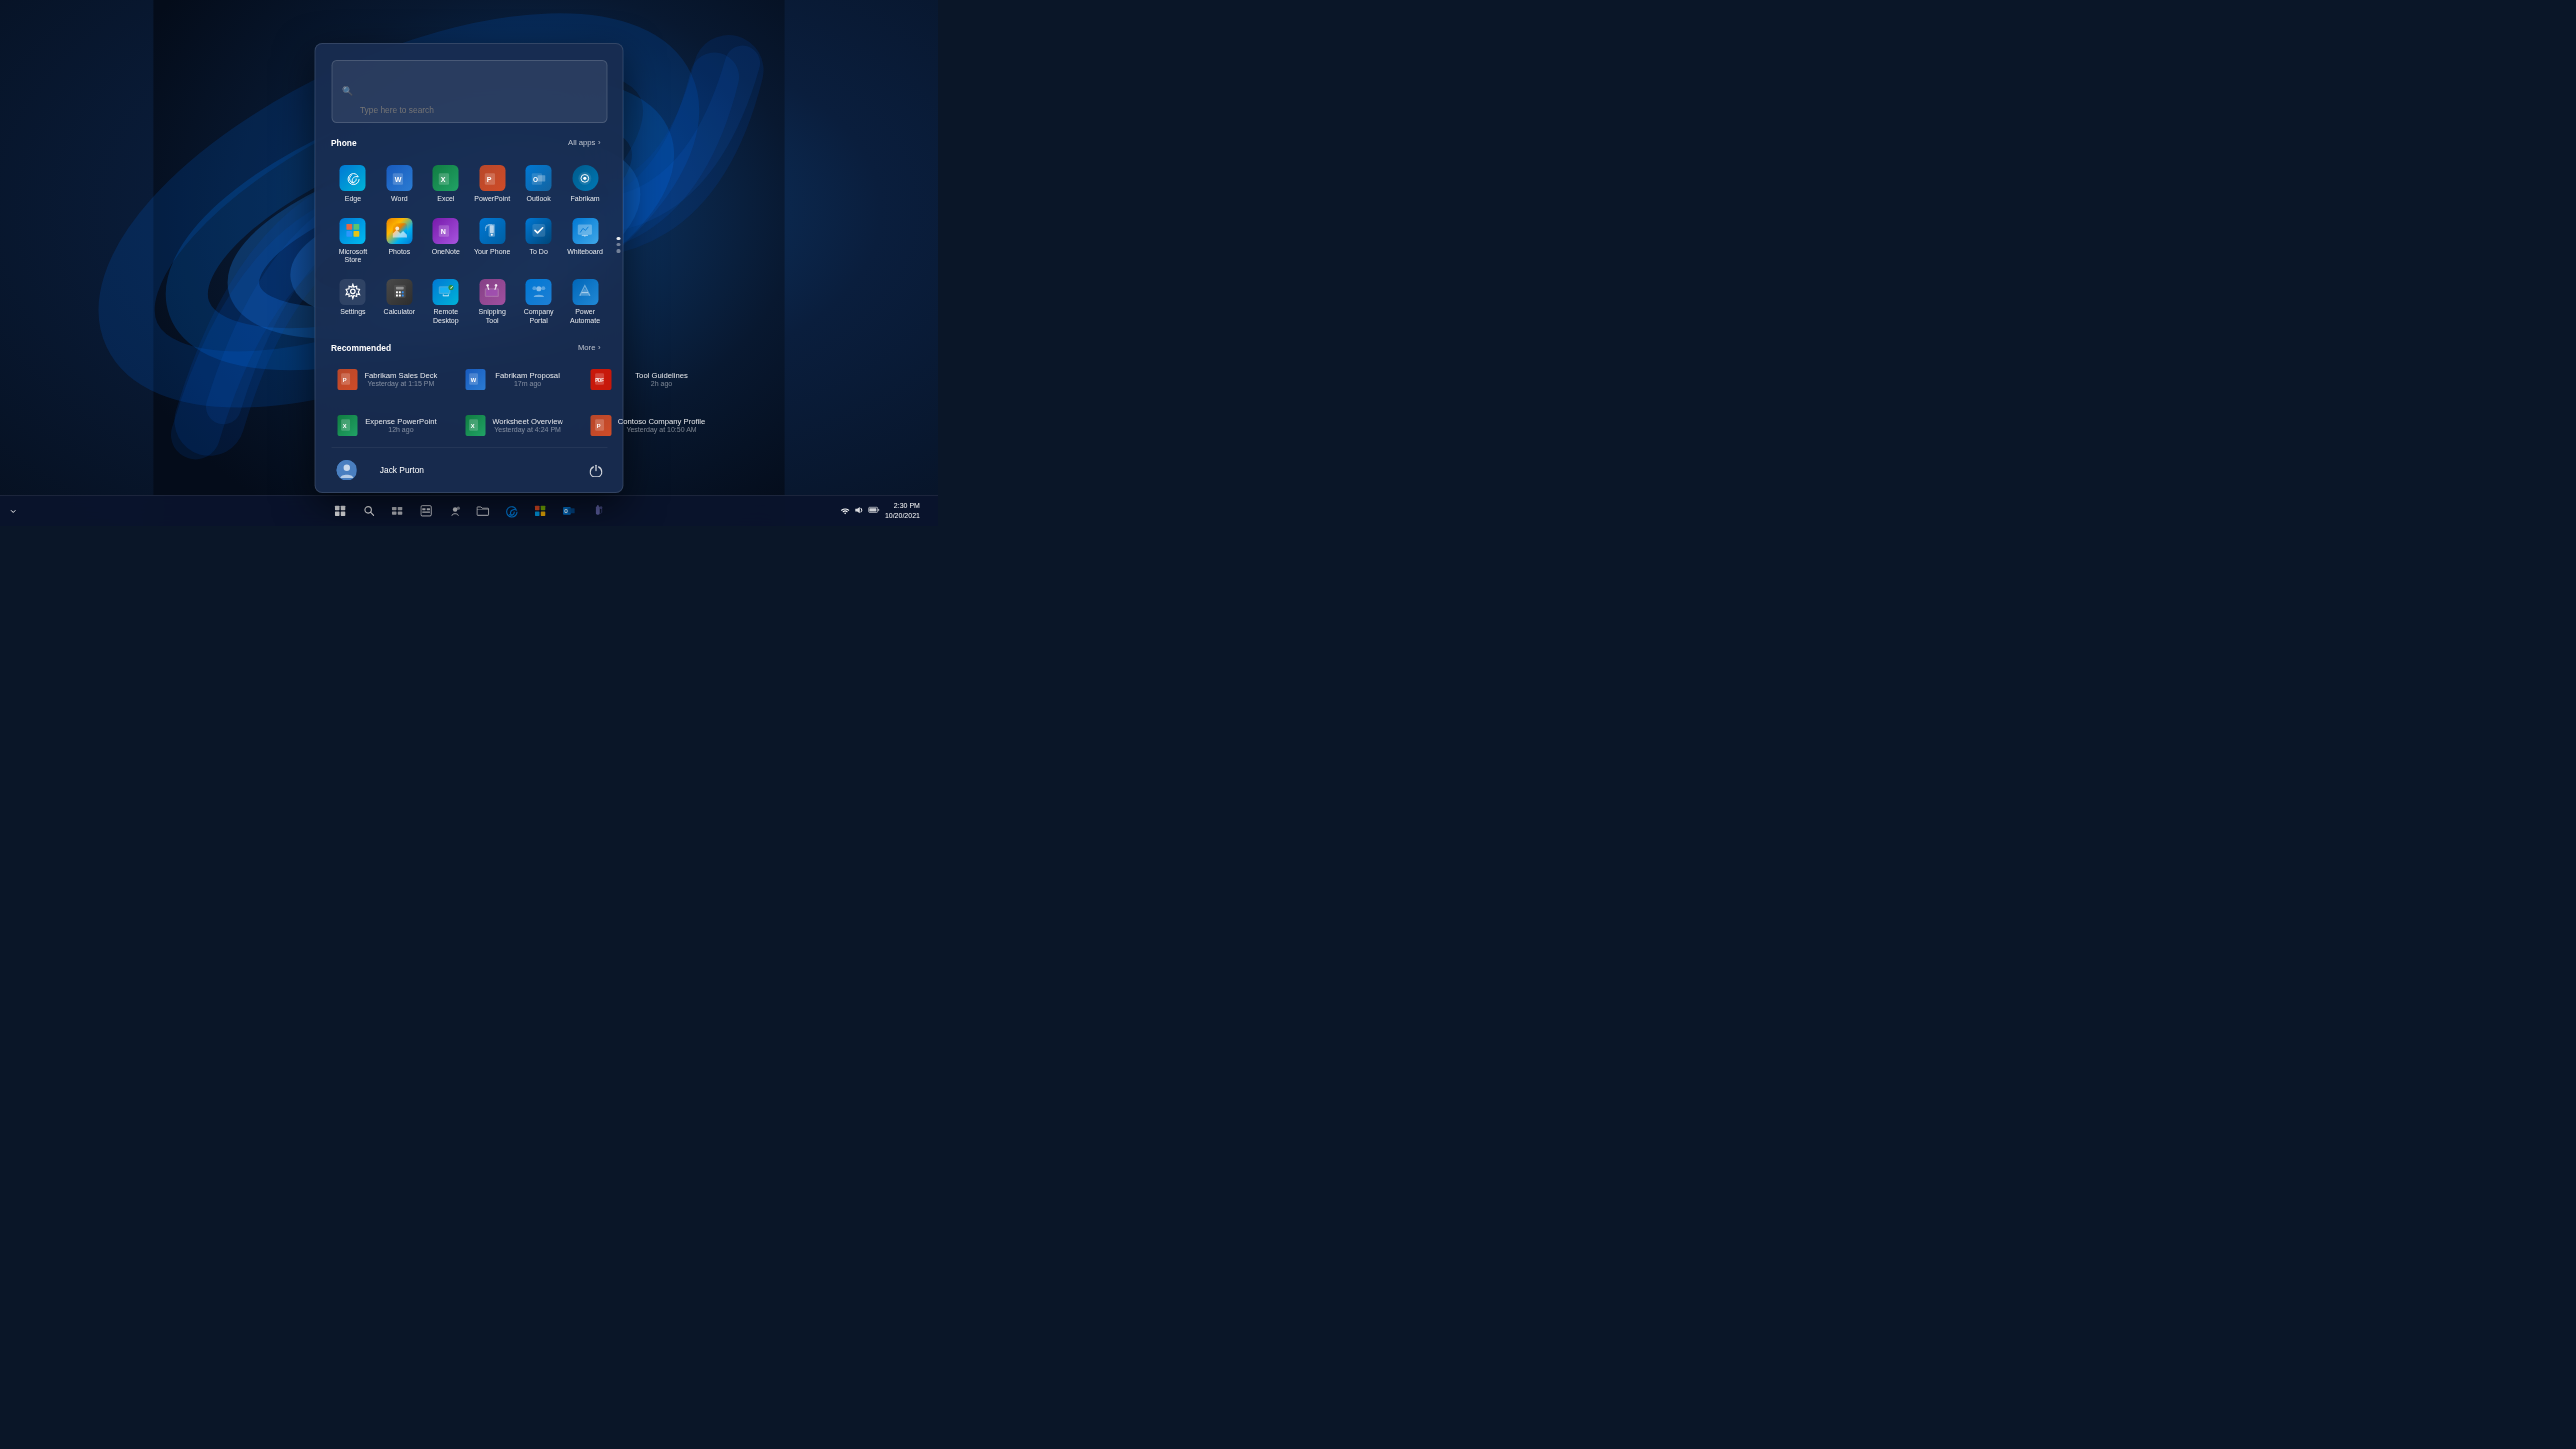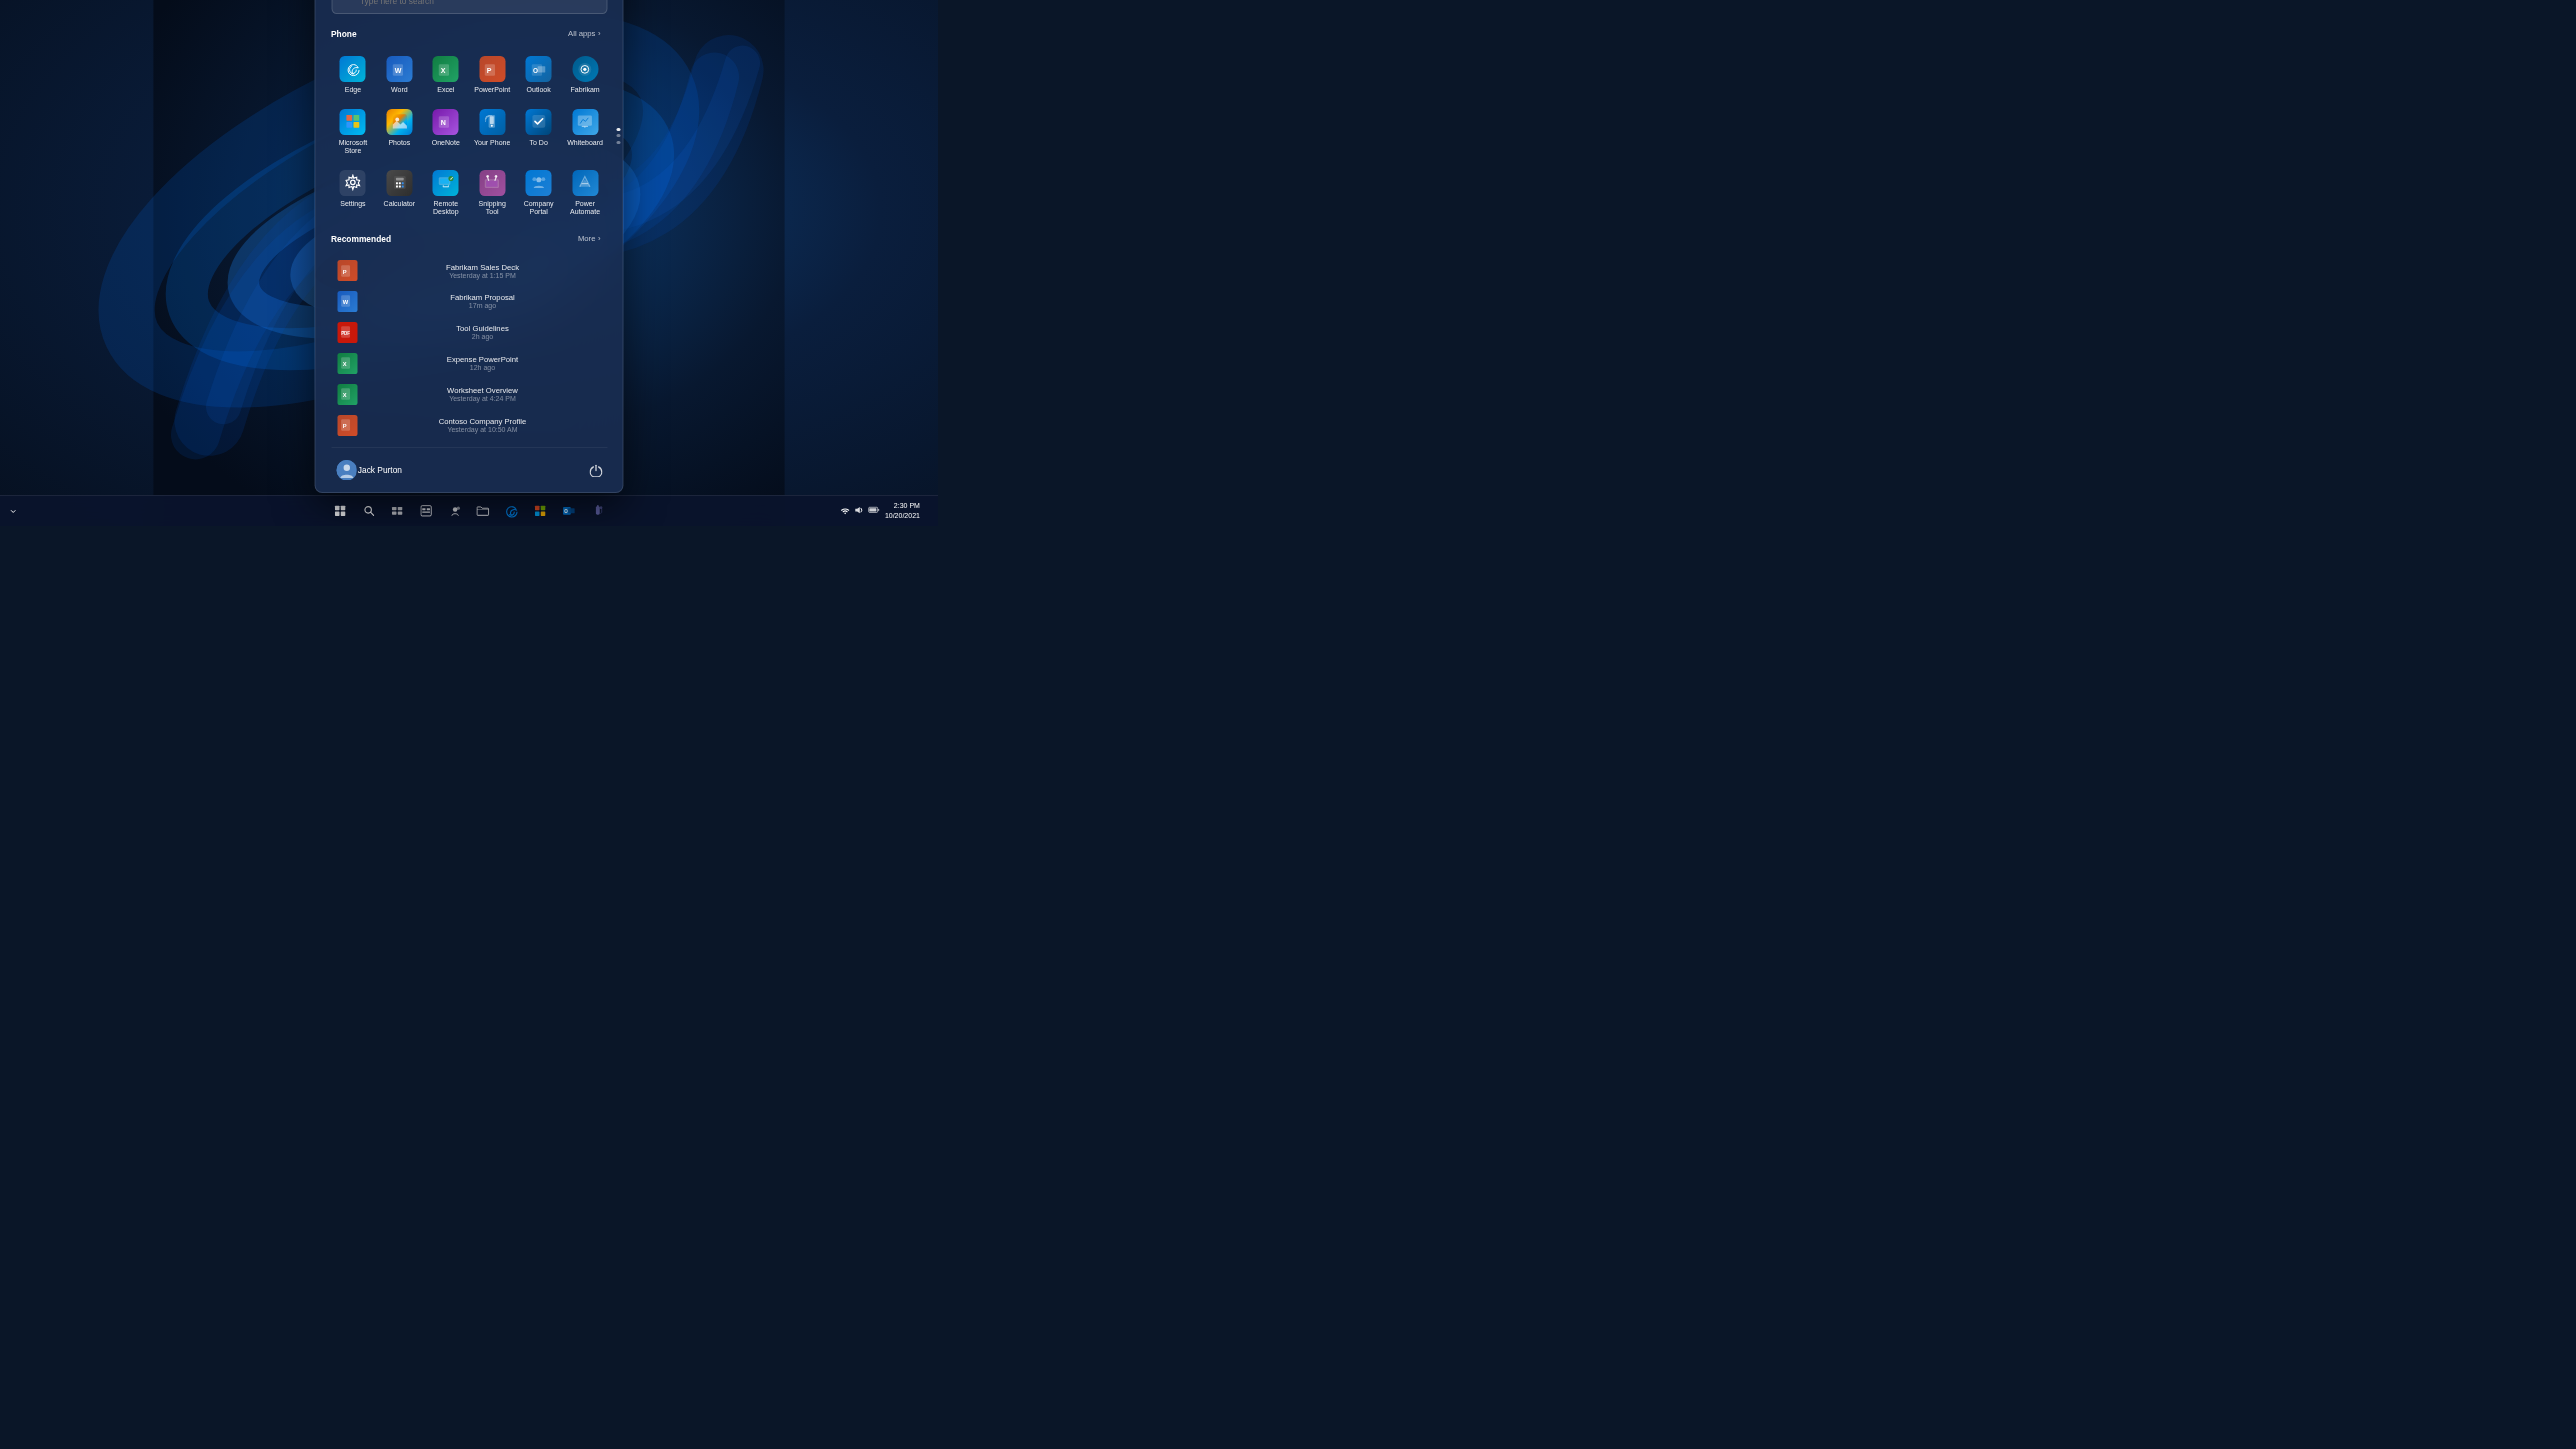--- a/index.html
+++ b/index.html
@@ -226,22 +226,22 @@
     }
 
     
     .recommended-section {
       margin-top: 10.3px;
       text-align: center;
     }
 
     .rec-grid {
       display: grid;
-      grid-template-columns: 1fr;
-      gap: 0;
+      grid-template-columns: 1fr 1fr 1fr;
+      gap: 15px;
       margin-bottom: 0;
     }
 
     .rec-item {
       display: flex;
       align-items: center;
       gap: 6.4px;
       padding: 5.2px 6.4px;
       border-radius: 5.2px;
       cursor: pointer;
@@ -282,21 +282,21 @@
       justify-content: space-between;
       align-items: center;
       padding: 9px 0 9px 0;
       margin-top: 6.4px;
       border-top: 0.6px solid rgba(255,255,255,0.06);
     }
 
     .user-info {
       display: flex;
       align-items: center;
-      gap: 1px;
+      gap: 23px;
       cursor: pointer;
       padding: 2.6px 5.2px;
       border-radius: 3.9px;
     }
 
     .avatar {
       width: 20.6px;
       height: 20.6px;
       border-radius: 50%;
       background: linear-gradient(135deg, #4a90d9, #2066c0);

